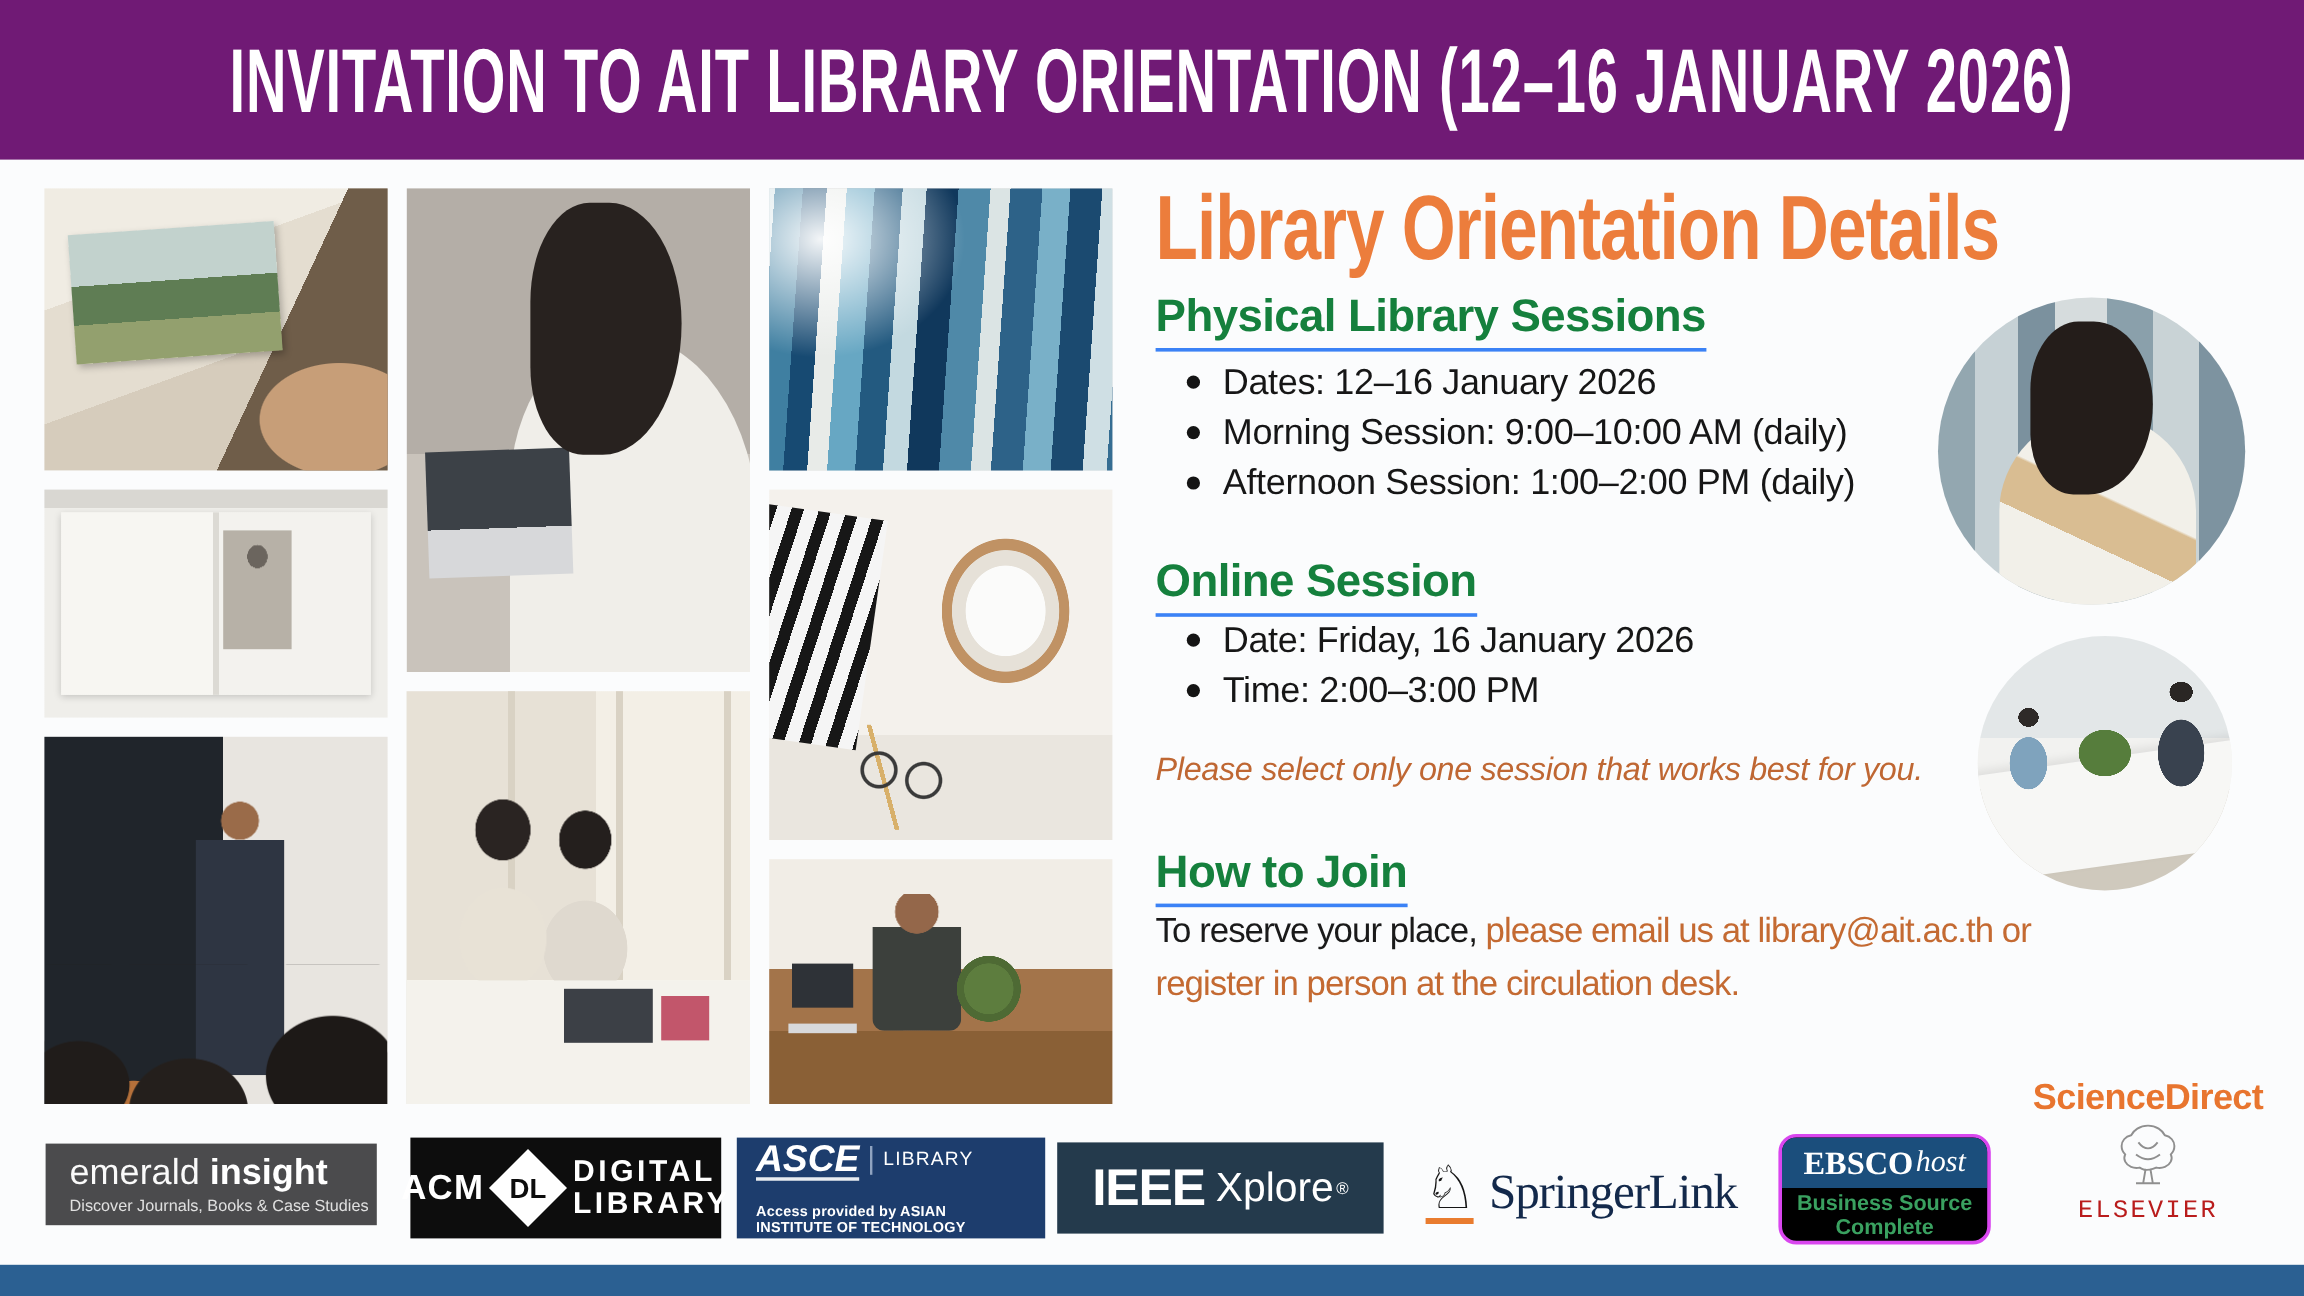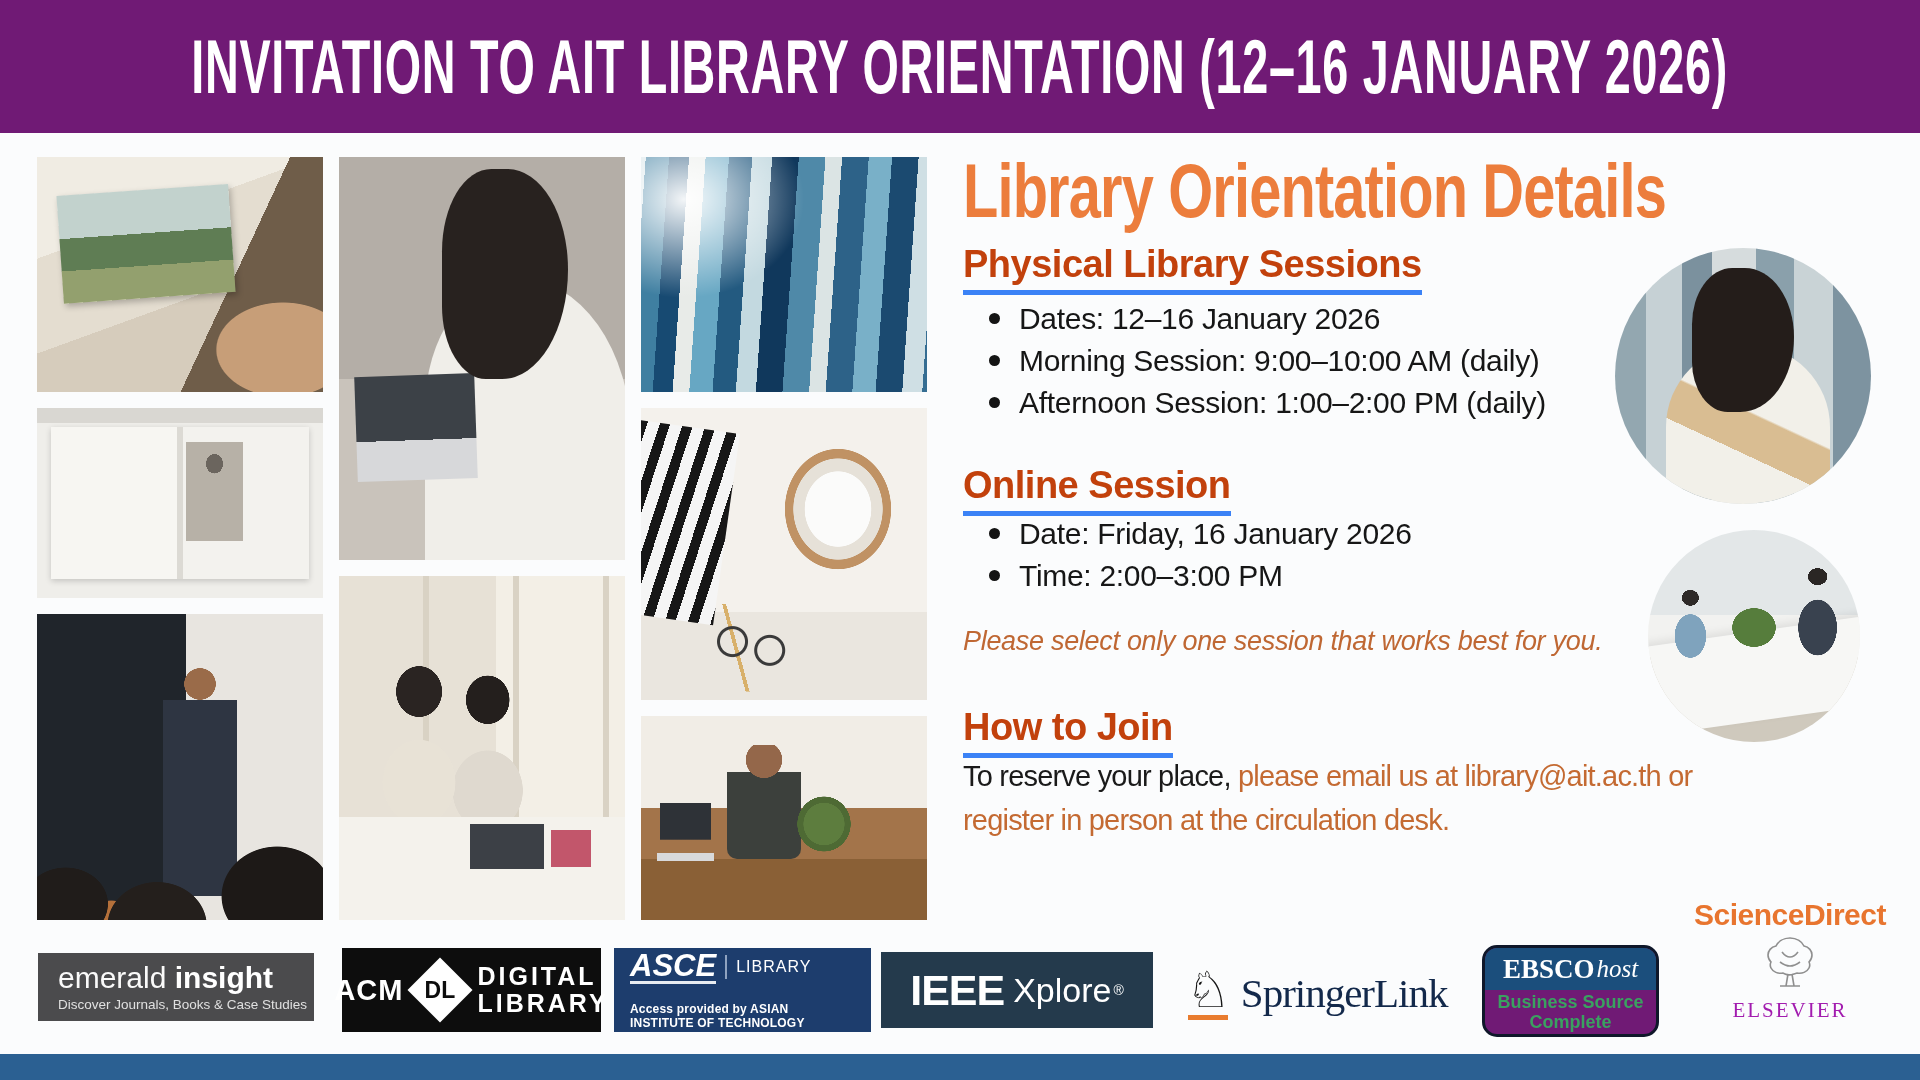--- a/index.html
+++ b/index.html
@@ -110,22 +110,22 @@
        radial-gradient(36px 32px at 50% 46%,#567d3c 0 60%,transparent 61%),
        radial-gradient(26px 36px at 20% 50%,#7fa3bd 0 60%,transparent 61%),
        radial-gradient(14px 13px at 20% 32%,#2e2a28 0 60%,transparent 61%),
        radial-gradient(32px 46px at 80% 46%,#39424f 0 60%,transparent 61%),
        radial-gradient(16px 14px at 80% 22%,#2a2624 0 60%,transparent 61%);}
 
   
   .details-title{position:absolute;left:963px;top:146px;margin:0;font-size:68px;font-weight:bold;
        color:#EC7D3C;white-space:nowrap;letter-spacing:-1px;
        transform:scale(0.85,1.12);transform-origin:left top;}
-  .sec{position:absolute;left:963px;margin:0;font-size:38px;font-weight:bold;color:#c2410c;
-       letter-spacing:-0.5px;display:inline-block;border-bottom:5px solid #3b82f6;padding-bottom:4px;}
+  .sec{position:absolute;left:963px;margin:0;font-size:38px;font-weight:bold;color:#15803d;
+       letter-spacing:-0.5px;display:inline-block;border-bottom:3px solid #3b82f6;padding-bottom:4px;}
   .sec-physical{top:243px;} .sec-online{top:464px;} .sec-how{top:706px;}
   .blist{position:absolute;left:975px;margin:0;padding:0;list-style:none;font-size:30px;
        letter-spacing:-0.3px;color:#161616;}
   .b1{top:298px;} .b2{top:513px;}
   .blist li{position:relative;padding-left:44px;line-height:42px;}
   .blist li::before{content:"";position:absolute;left:14px;top:15px;width:11px;height:11px;
        background:#141414;border-radius:50%;}
   .note{position:absolute;left:963px;top:626px;margin:0;font-style:italic;font-size:27px;
        letter-spacing:-0.3px;color:#BF6733;white-space:nowrap;}
   .join{position:absolute;left:963px;top:754px;margin:0;font-size:29px;letter-spacing:-0.8px;
@@ -159,31 +159,31 @@
        display:flex;align-items:center;justify-content:center;}
   .ieee-bold{font-size:43px;font-weight:bold;letter-spacing:-1px;}
   .ieee-italic{font-size:34px;margin-left:9px;}
   .ieee-reg{font-size:14px;vertical-align:28px;margin-left:2px;}
   .springer{left:1186px;top:958px;width:256px;height:70px;background:transparent;
        display:flex;align-items:center;gap:10px;}
   .knight-wrap{display:flex;flex-direction:column;align-items:center;}
   .knight{font-size:50px;line-height:48px;color:#151515;}
   .knight-bar{width:40px;height:5px;background:#E97C2F;margin-top:1px;}
   .springer-name{font-family:"Liberation Serif",serif;font-size:41px;color:#13294B;letter-spacing:-1px;}
-  .ebsco{left:1482px;top:945px;width:177px;height:92px;border:3px solid #0f172a;border-radius:15px;
-       background:#701a75;display:flex;flex-direction:column;overflow:hidden;}
+  .ebsco{left:1482px;top:945px;width:177px;height:92px;border:3px solid #d946ef;border-radius:15px;
+       background:#000000;display:flex;flex-direction:column;overflow:hidden;}
   .ebsco-top{height:42px;background:#1B4E7C;color:#fff;display:flex;align-items:center;
        justify-content:center;font-family:"Liberation Serif",serif;font-size:27px;font-weight:bold;}
   .ebsco-top .host{font-style:italic;font-weight:normal;font-size:25px;margin-left:2px;}
   .ebsco-bottom{flex:1;display:flex;flex-direction:column;align-items:center;justify-content:center;
        color:#3AA160;font-weight:bold;font-size:18px;line-height:20px;}
   .sd{left:1694px;top:898px;width:192px;text-align:center;display:flex;flex-direction:column;
        align-items:center;gap:2px;}
   .sd-name{font-size:30px;color:#E8752F;font-weight:bold;letter-spacing:-0.5px;}
-  .sd-pub{font-family:Liberation Serif, serif;font-size:21px;color:#a21caf;letter-spacing:2px;}
+  .sd-pub{font-family:Liberation Mono, monospace;font-size:21px;color:#b91c1c;letter-spacing:2px;}
 </style>
 </head>
 <body>
 
 <div class="poster">
 
   <header class="banner">
     <h1>INVITATION TO AIT LIBRARY ORIENTATION (12–16 JANUARY 2026)</h1>
   </header>
 

